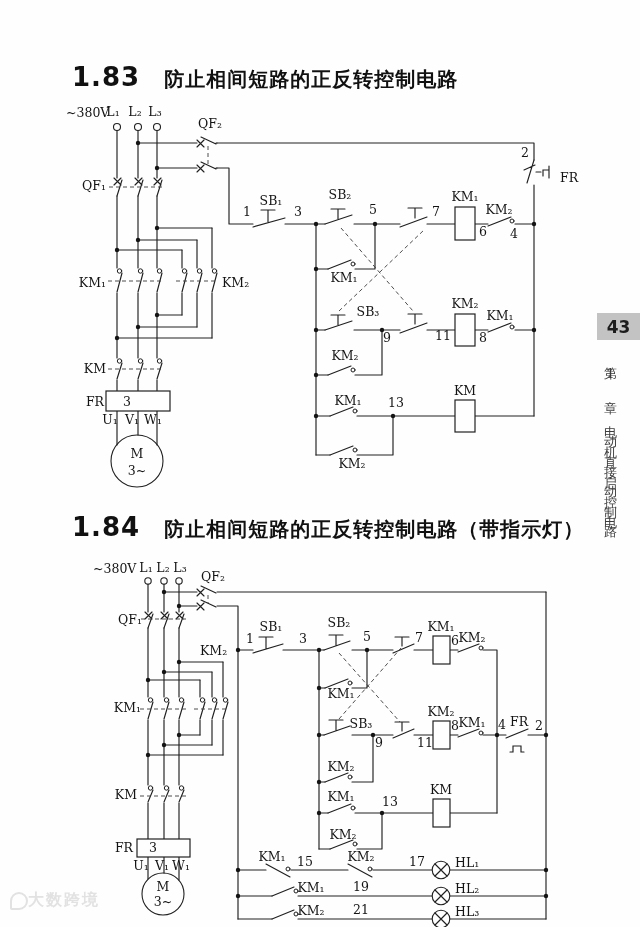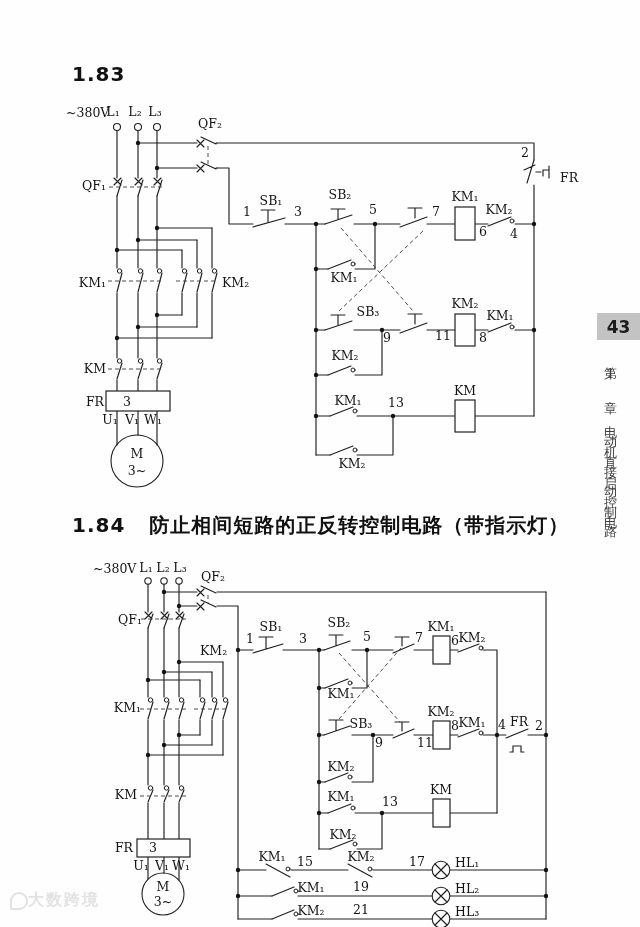--- a/index.html
+++ b/index.html
@@ -1,19 +1,19 @@
 <!DOCTYPE html>
 <html><head>
 <meta charset="utf-8">
 <style>
   html,body{margin:0;padding:0;background:#ffffff;}
   #page{position:relative;width:640px;height:927px;background:#fefefe;overflow:hidden;
         font-family:"DejaVu Serif","Liberation Serif",serif;color:#111;}
   .fig-header{position:absolute;display:flex;align-items:baseline;gap:24px;}
-  .fig-num{font-family:"DejaVu Sans","Liberation Sans",sans-serif;font-weight:bold;font-size:20px;letter-spacing:1px;}
+  .fig-num{font-family:"DejaVu Sans","Liberation Sans",sans-serif;font-weight:bold;font-size:26px;letter-spacing:1px;}
   .fig-title{font-family:"DejaVu Sans","Liberation Sans",sans-serif;font-weight:bold;font-size:20px;letter-spacing:1px;}
   #hdr183{left:72px;top:62px;}
   #hdr184{left:72px;top:512px;}
   svg{position:absolute;left:0;top:0;}
   svg text{font-family:"DejaVu Serif","Liberation Serif",serif;font-size:12.5px;fill:#141414;}
   .mid{text-anchor:middle}.end{text-anchor:end}
   .w{stroke:#202020;stroke-width:1.15;fill:none;stroke-linecap:round;}
   .dsh{stroke:#3a3a3a;stroke-width:0.9;fill:none;stroke-dasharray:4 3;}
   .dot{fill:#141414;stroke:none;}
   .trm{fill:none;stroke:#202020;stroke-width:1.1;}
@@ -29,20 +29,21 @@
              color:#e2e2e2;font-family:"DejaVu Sans","Liberation Sans",sans-serif;font-weight:bold;font-size:16px;letter-spacing:2px;}
   #watermark .wlogo{display:inline-block;width:14px;height:14px;border:2px solid #e2e2e2;border-radius:50% 50% 50% 10%;}
 </style>
 </head>
 <body>
 
 <div id="page">
 
   <div class="fig-header" id="hdr183">
     <span class="fig-num">1.83</span>
+    <span class="fig-title">防止相间短路的正反转控制电路</span>
   </div>
 
   <div class="fig-header" id="hdr184">
     <span class="fig-num">1.84</span>
     <span class="fig-title">防止相间短路的正反转控制电路（带指示灯）</span>
   </div>
 
   <svg width="640" height="927" viewBox="0 0 640 927">
 
     <g>

